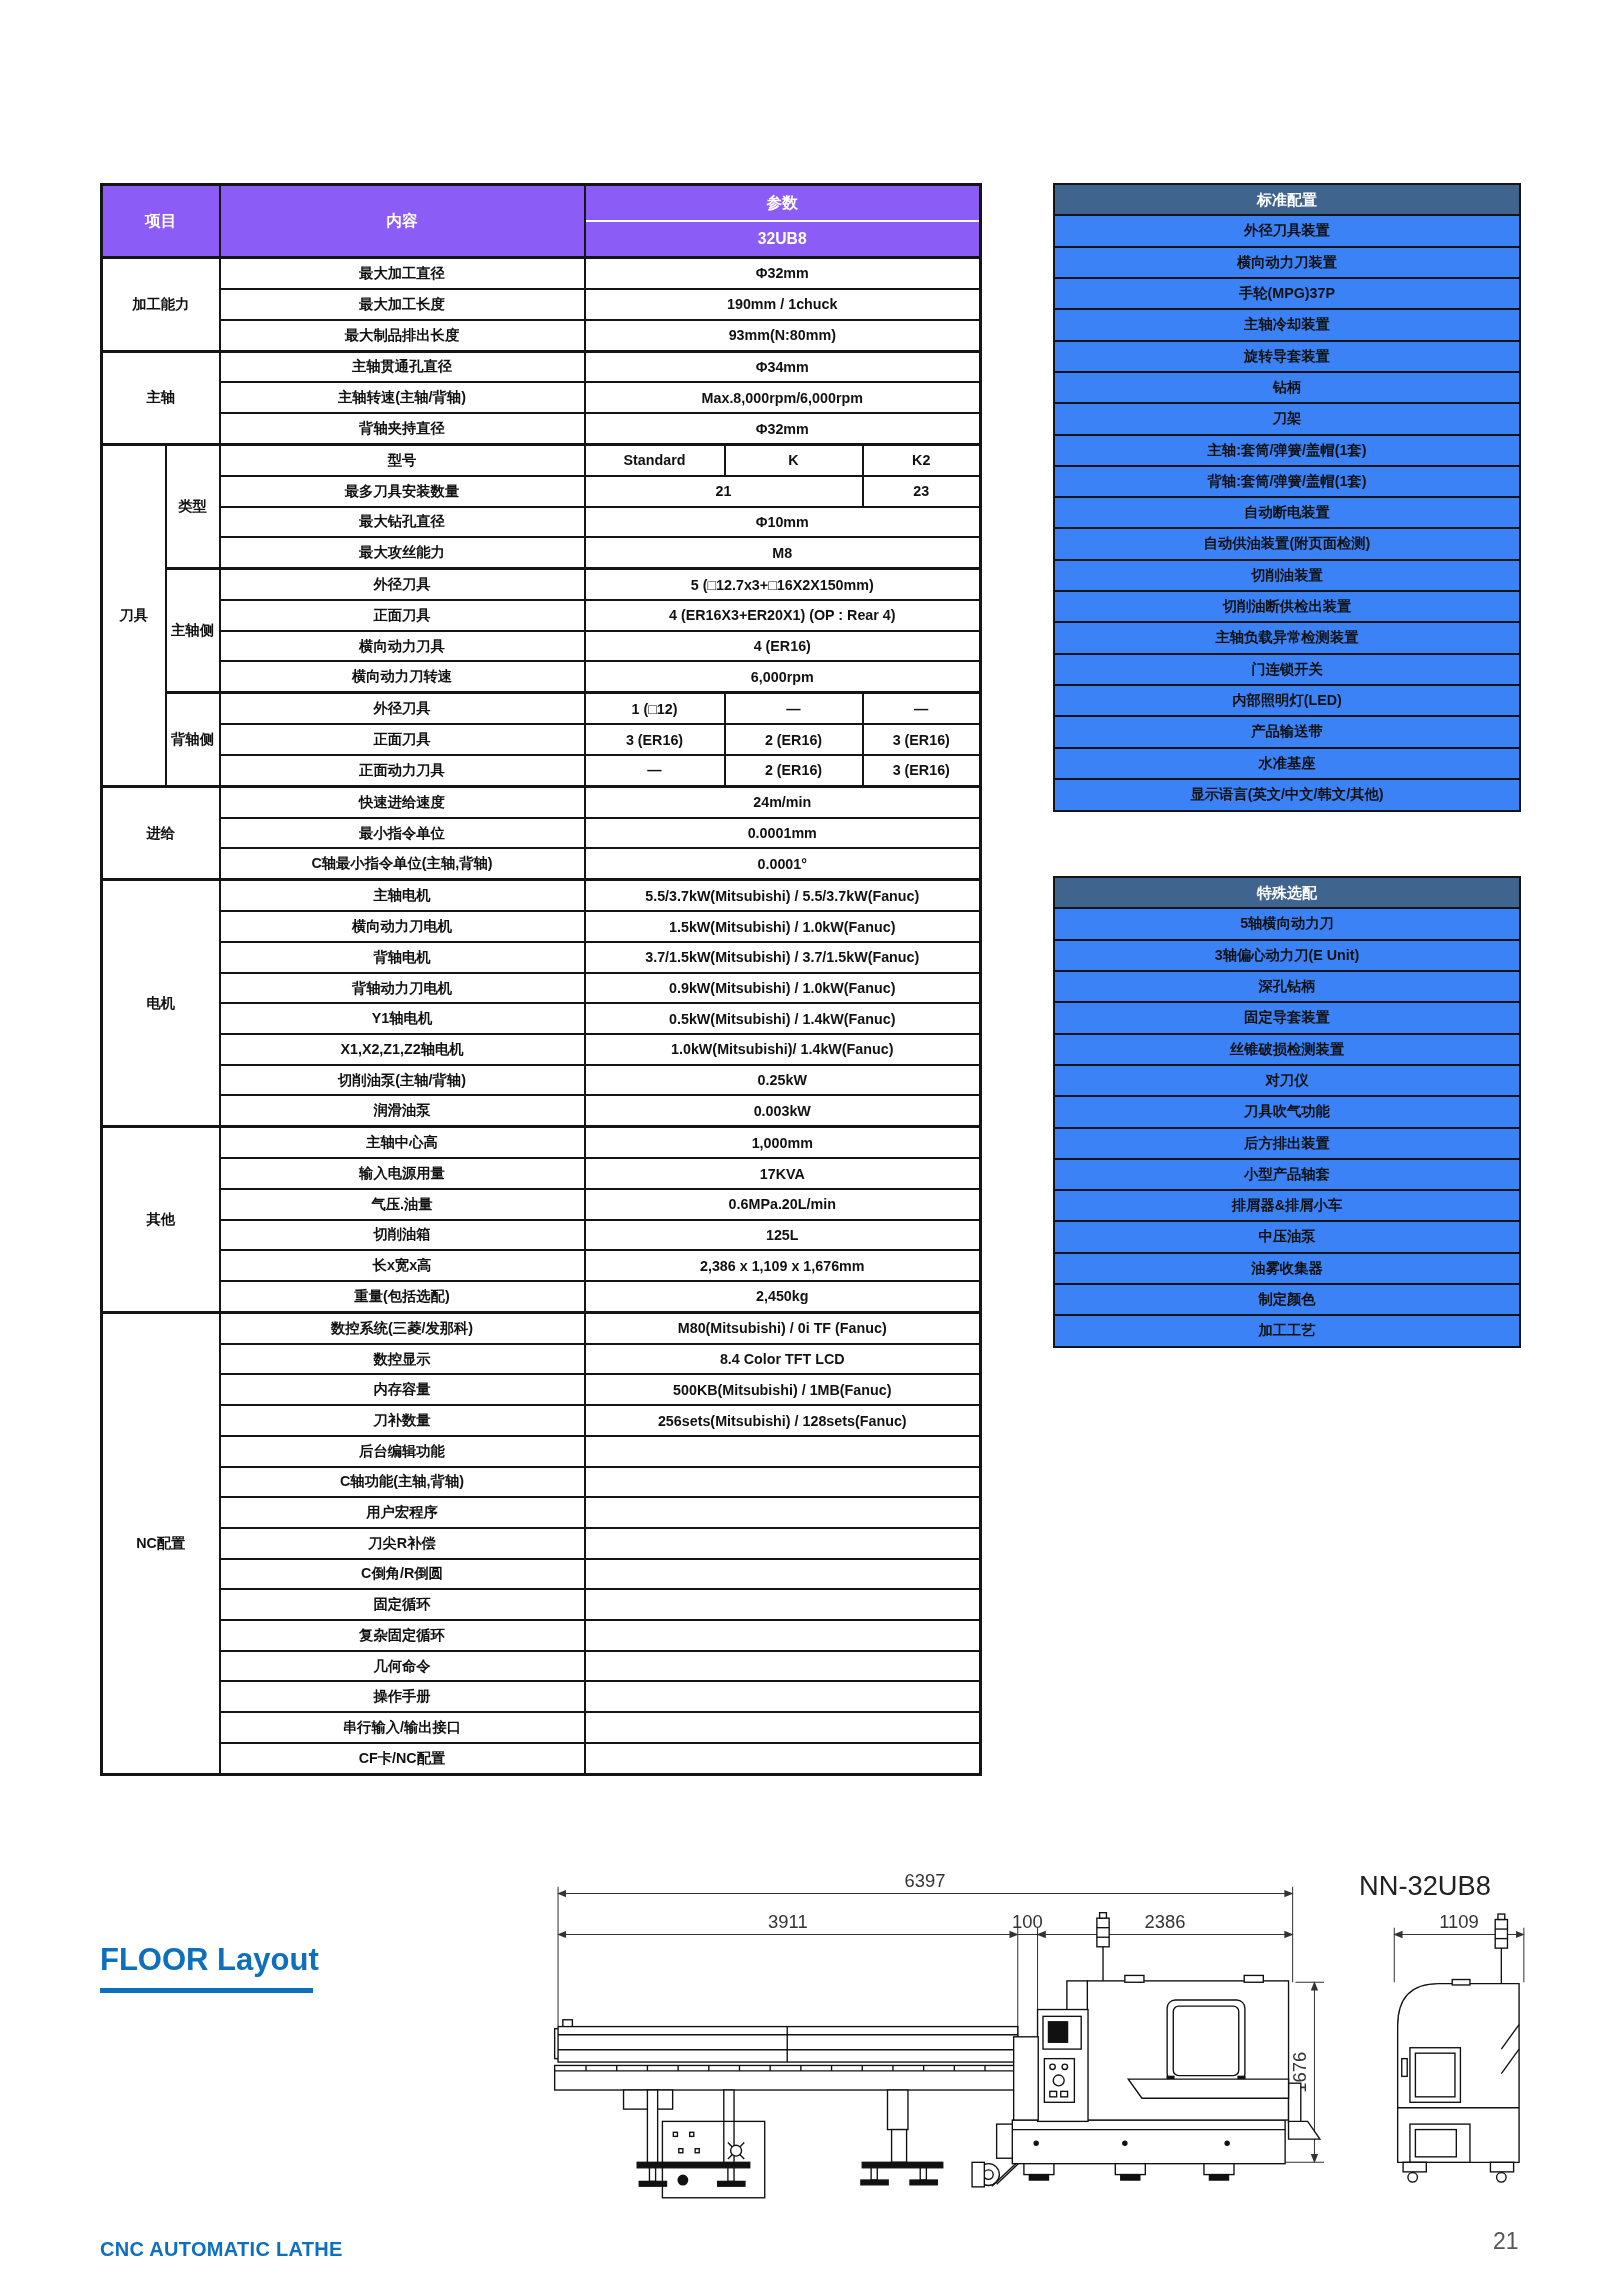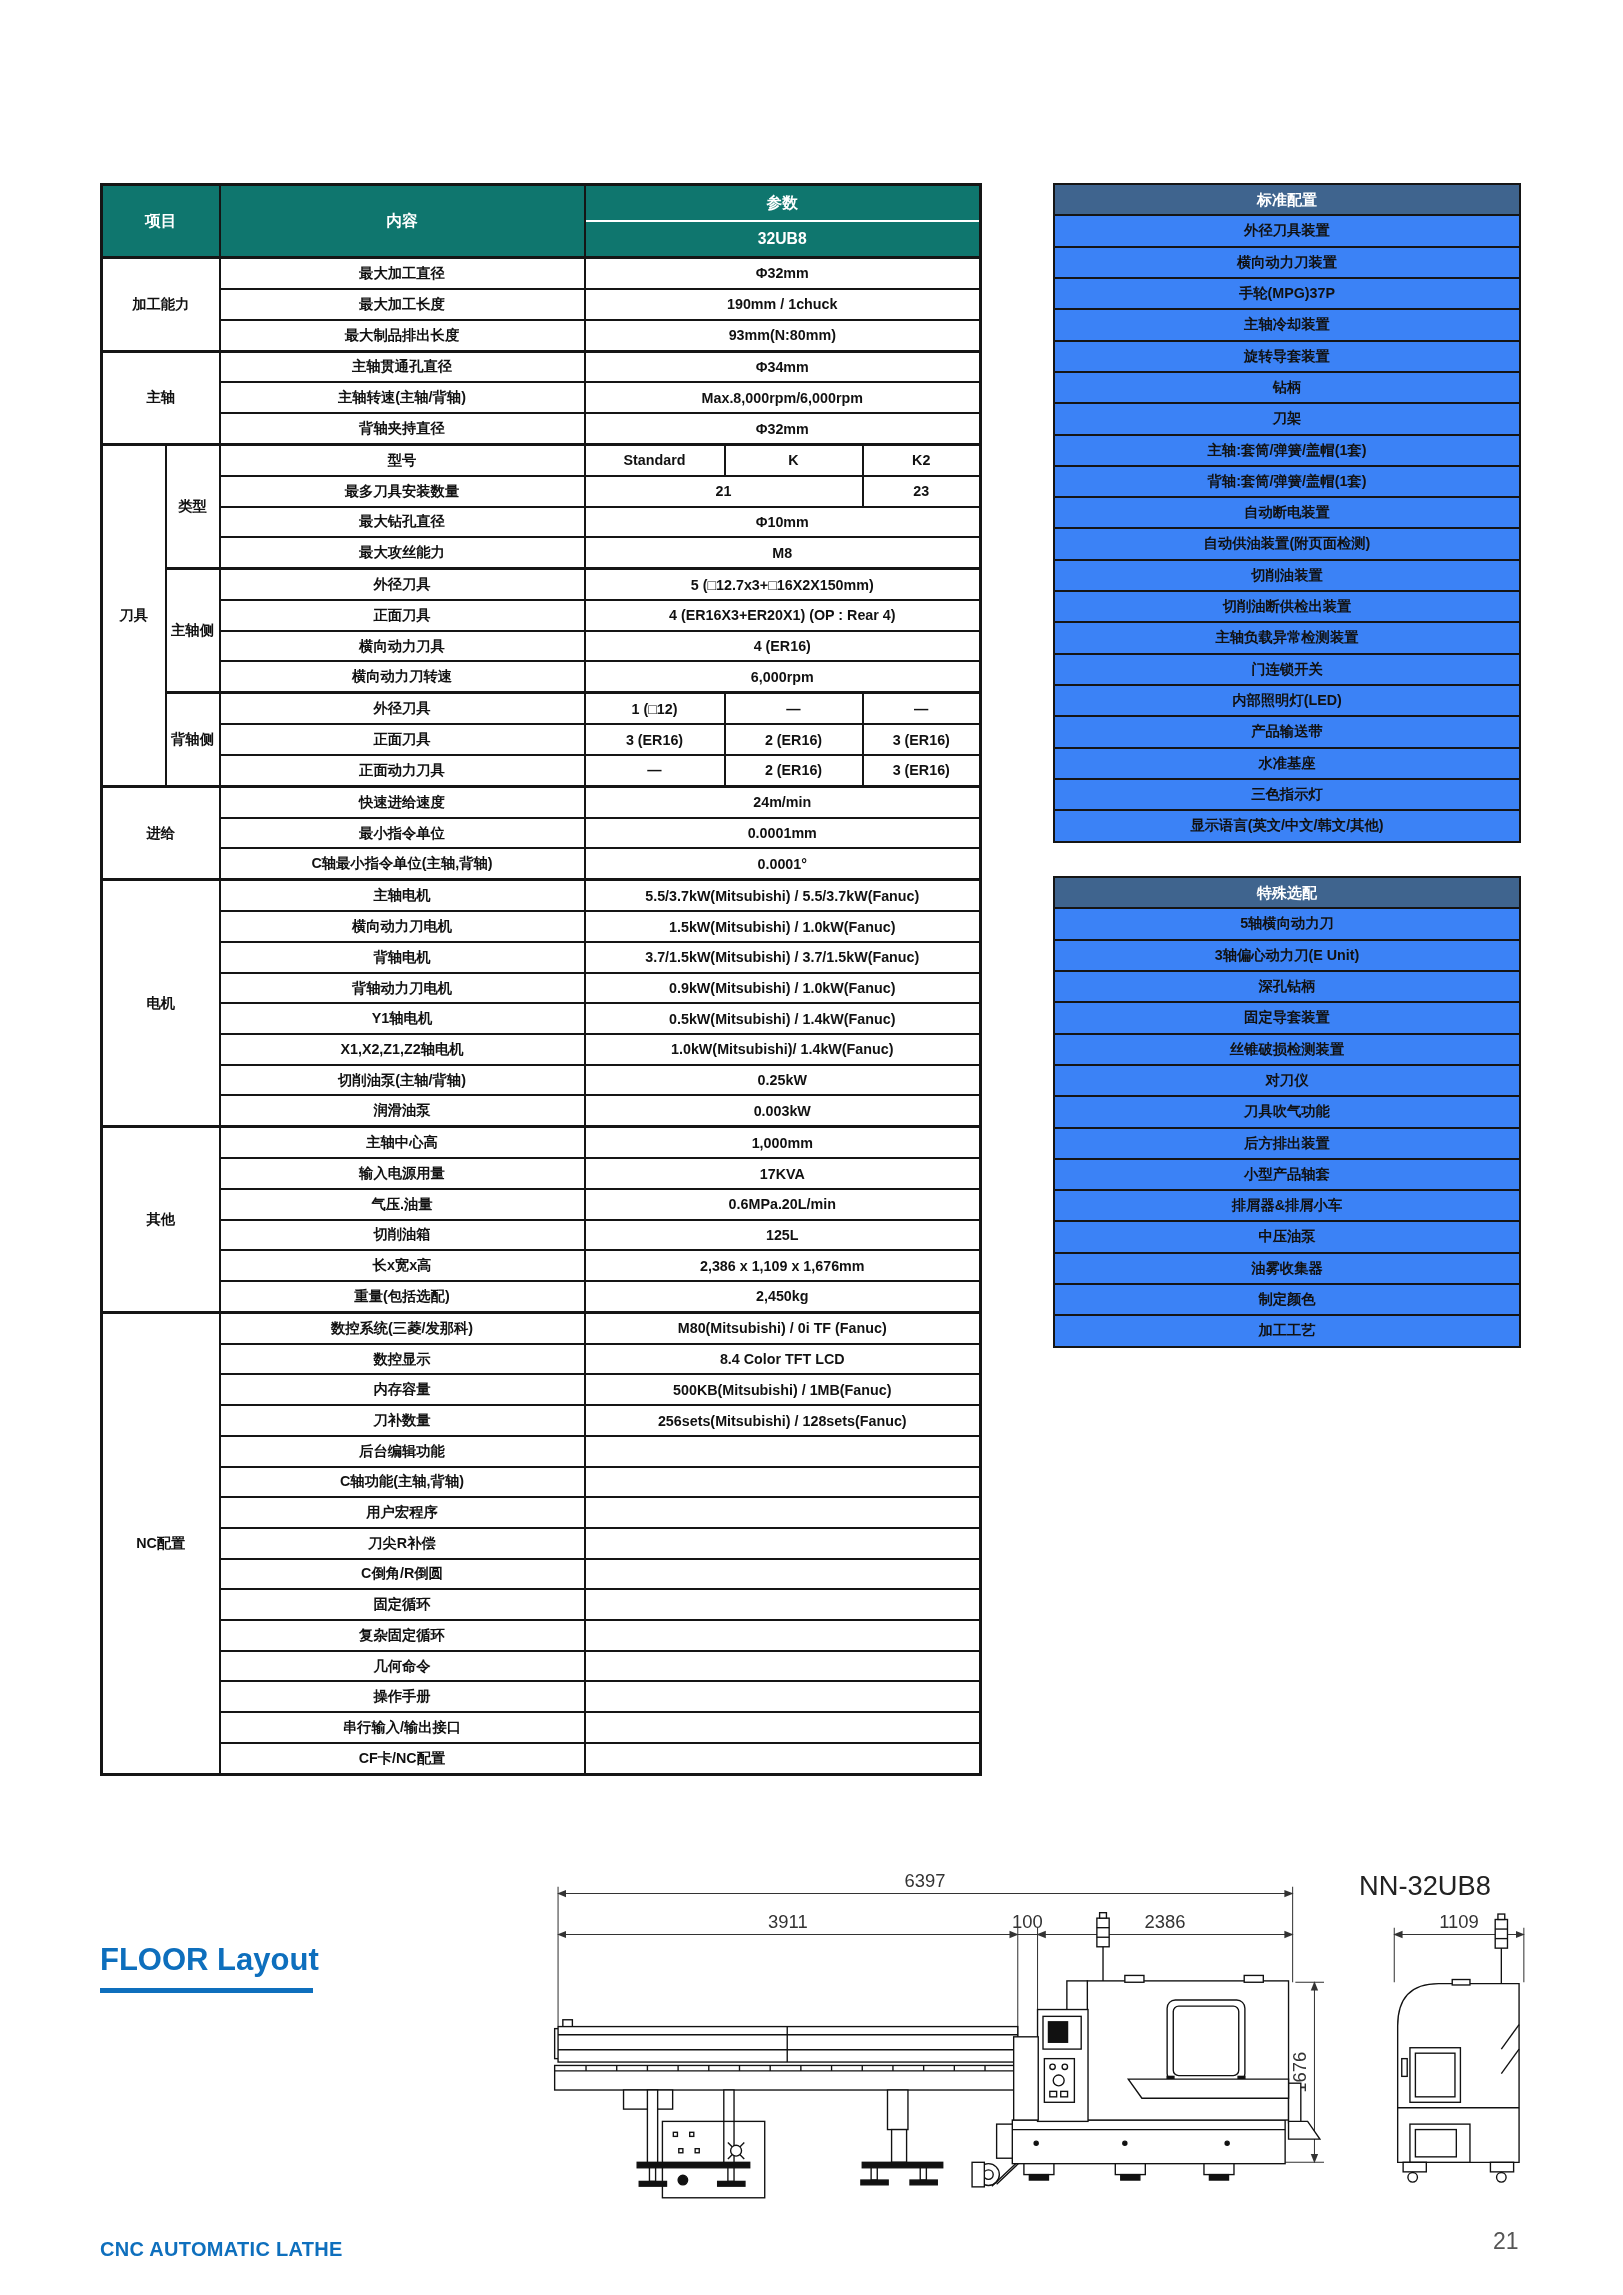--- a/index.html
+++ b/index.html
@@ -4,21 +4,21 @@
 <style>
   html,body{margin:0;padding:0;background:#fff;}
   body{width:1623px;height:2295px;font-family:"Liberation Sans",sans-serif;}
   .page{position:relative;width:1623px;height:2295px;background:#fff;overflow:hidden;}
   .title{position:absolute;left:100px;top:108px;font-size:33px;font-weight:700;color:#0e6fbd;}
   
   .spec-table{position:absolute;left:100px;top:183px;width:879px;height:1593px;
     border-collapse:collapse;table-layout:fixed;border:3.4px solid #151515;background:#fff;}
   .spec-table th,.spec-table td{border:2px solid #151515;text-align:center;vertical-align:middle;
     font-weight:700;color:#111;font-size:14.3px;padding:0 2.7px;overflow:hidden;}
-  .spec-table th{background:#0f766e;color:#fff;font-size:15.7px;height:34px;}
+  .spec-table th{background:#8b5cf6;color:#fff;font-size:15.7px;height:34px;}
   .spec-table th.param-top{border-bottom:2px solid #fff;}
   .spec-table th.param-model{border-top:2px solid #fff;}
   .spec-table tr.sec>td{border-top:3.4px solid #151515;}
   
   .opt-col{position:absolute;left:1053px;width:468px;}
   .opt-row{box-sizing:border-box;height:34px;line-height:29px;border:2.7px solid #151515;margin-top:-2.7px;
     text-align:center;font-weight:700;font-size:14.3px;color:#111;background:#3b82f6;white-space:nowrap;overflow:hidden;}
   .opt-row:first-child{margin-top:0;}
   .opt-head{background:#3f648e;color:#fff;font-size:15px;}
   
@@ -291,21 +291,20 @@
       <div class="opt-row">背轴:套筒/弹簧/盖帽(1套)</div>
       <div class="opt-row">自动断电装置</div>
       <div class="opt-row">自动供油装置(附页面检测)</div>
       <div class="opt-row">切削油装置</div>
       <div class="opt-row">切削油断供检出装置</div>
       <div class="opt-row">主轴负载异常检测装置</div>
       <div class="opt-row">门连锁开关</div>
       <div class="opt-row">内部照明灯(LED)</div>
       <div class="opt-row">产品输送带</div>
       <div class="opt-row">水准基座</div>
-      <div class="opt-row">三色指示灯</div>
       <div class="opt-row">显示语言(英文/中文/韩文/其他)</div>
     </div>
   <div class="opt-col" style="top:876px">
       <div class="opt-row opt-head">特殊选配</div>
       <div class="opt-row">5轴横向动力刀</div>
       <div class="opt-row">3轴偏心动力刀(E Unit)</div>
       <div class="opt-row">深孔钻柄</div>
       <div class="opt-row">固定导套装置</div>
       <div class="opt-row">丝锥破损检测装置</div>
       <div class="opt-row">对刀仪</div>

